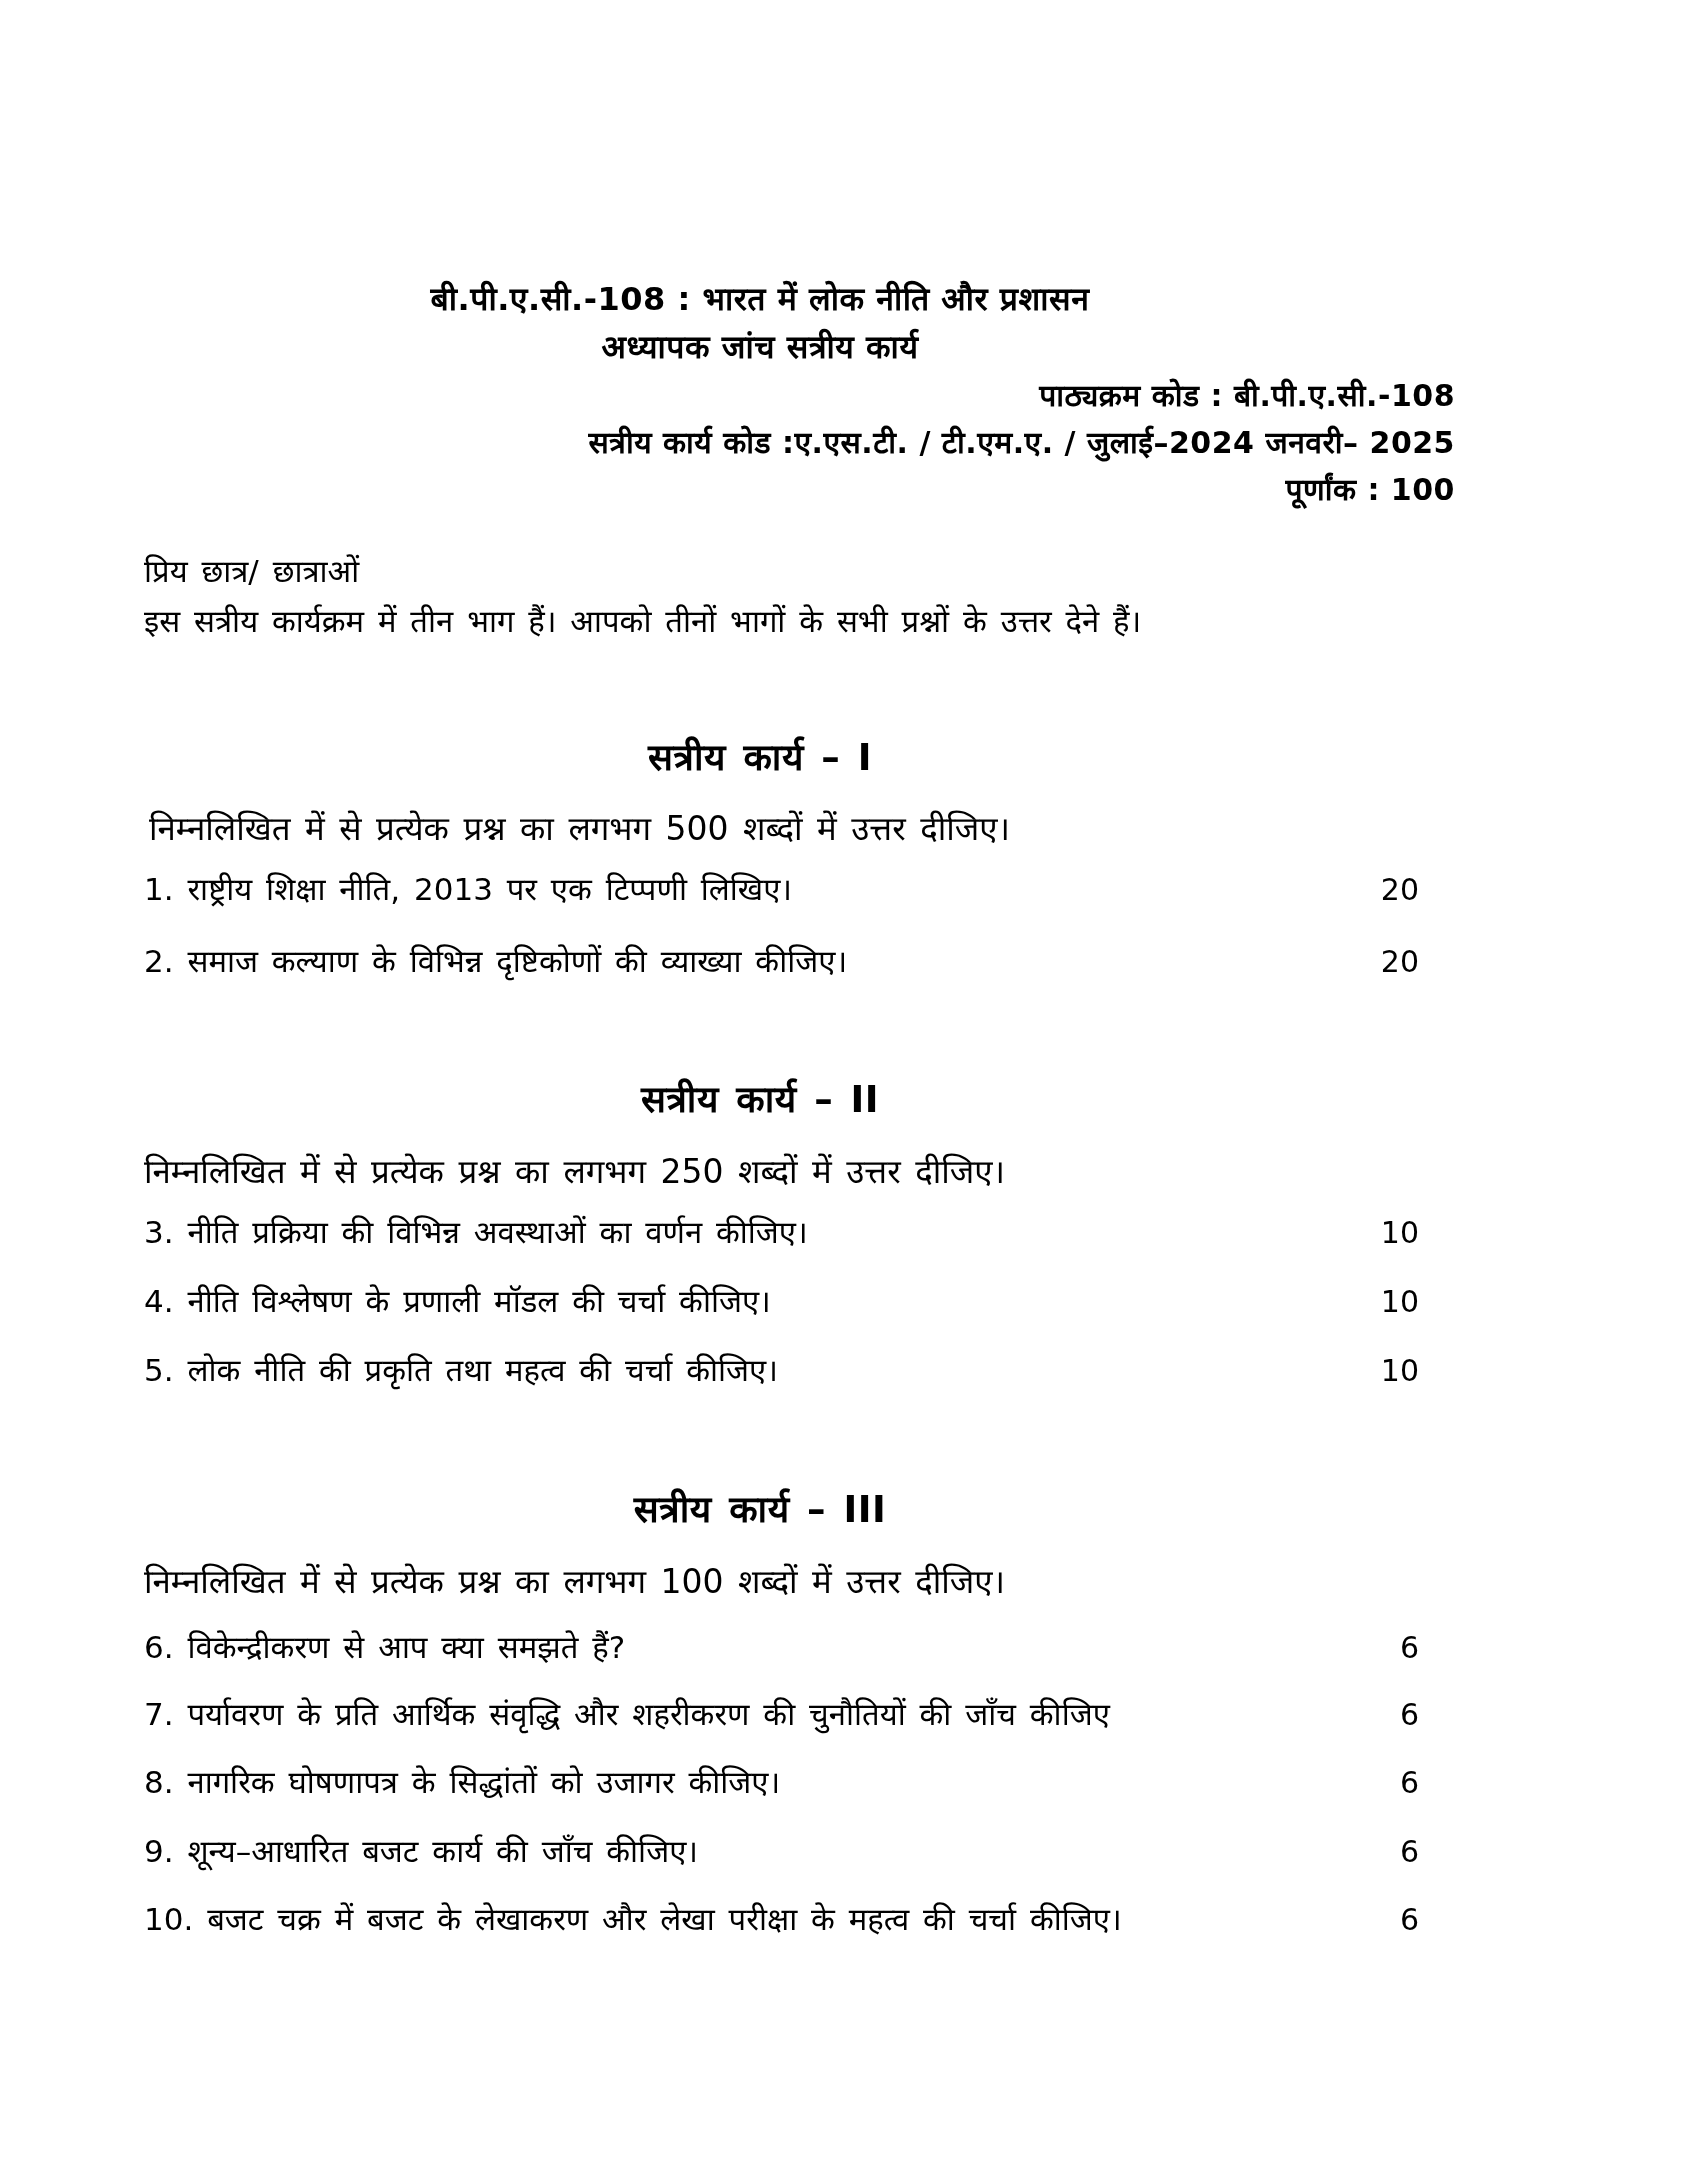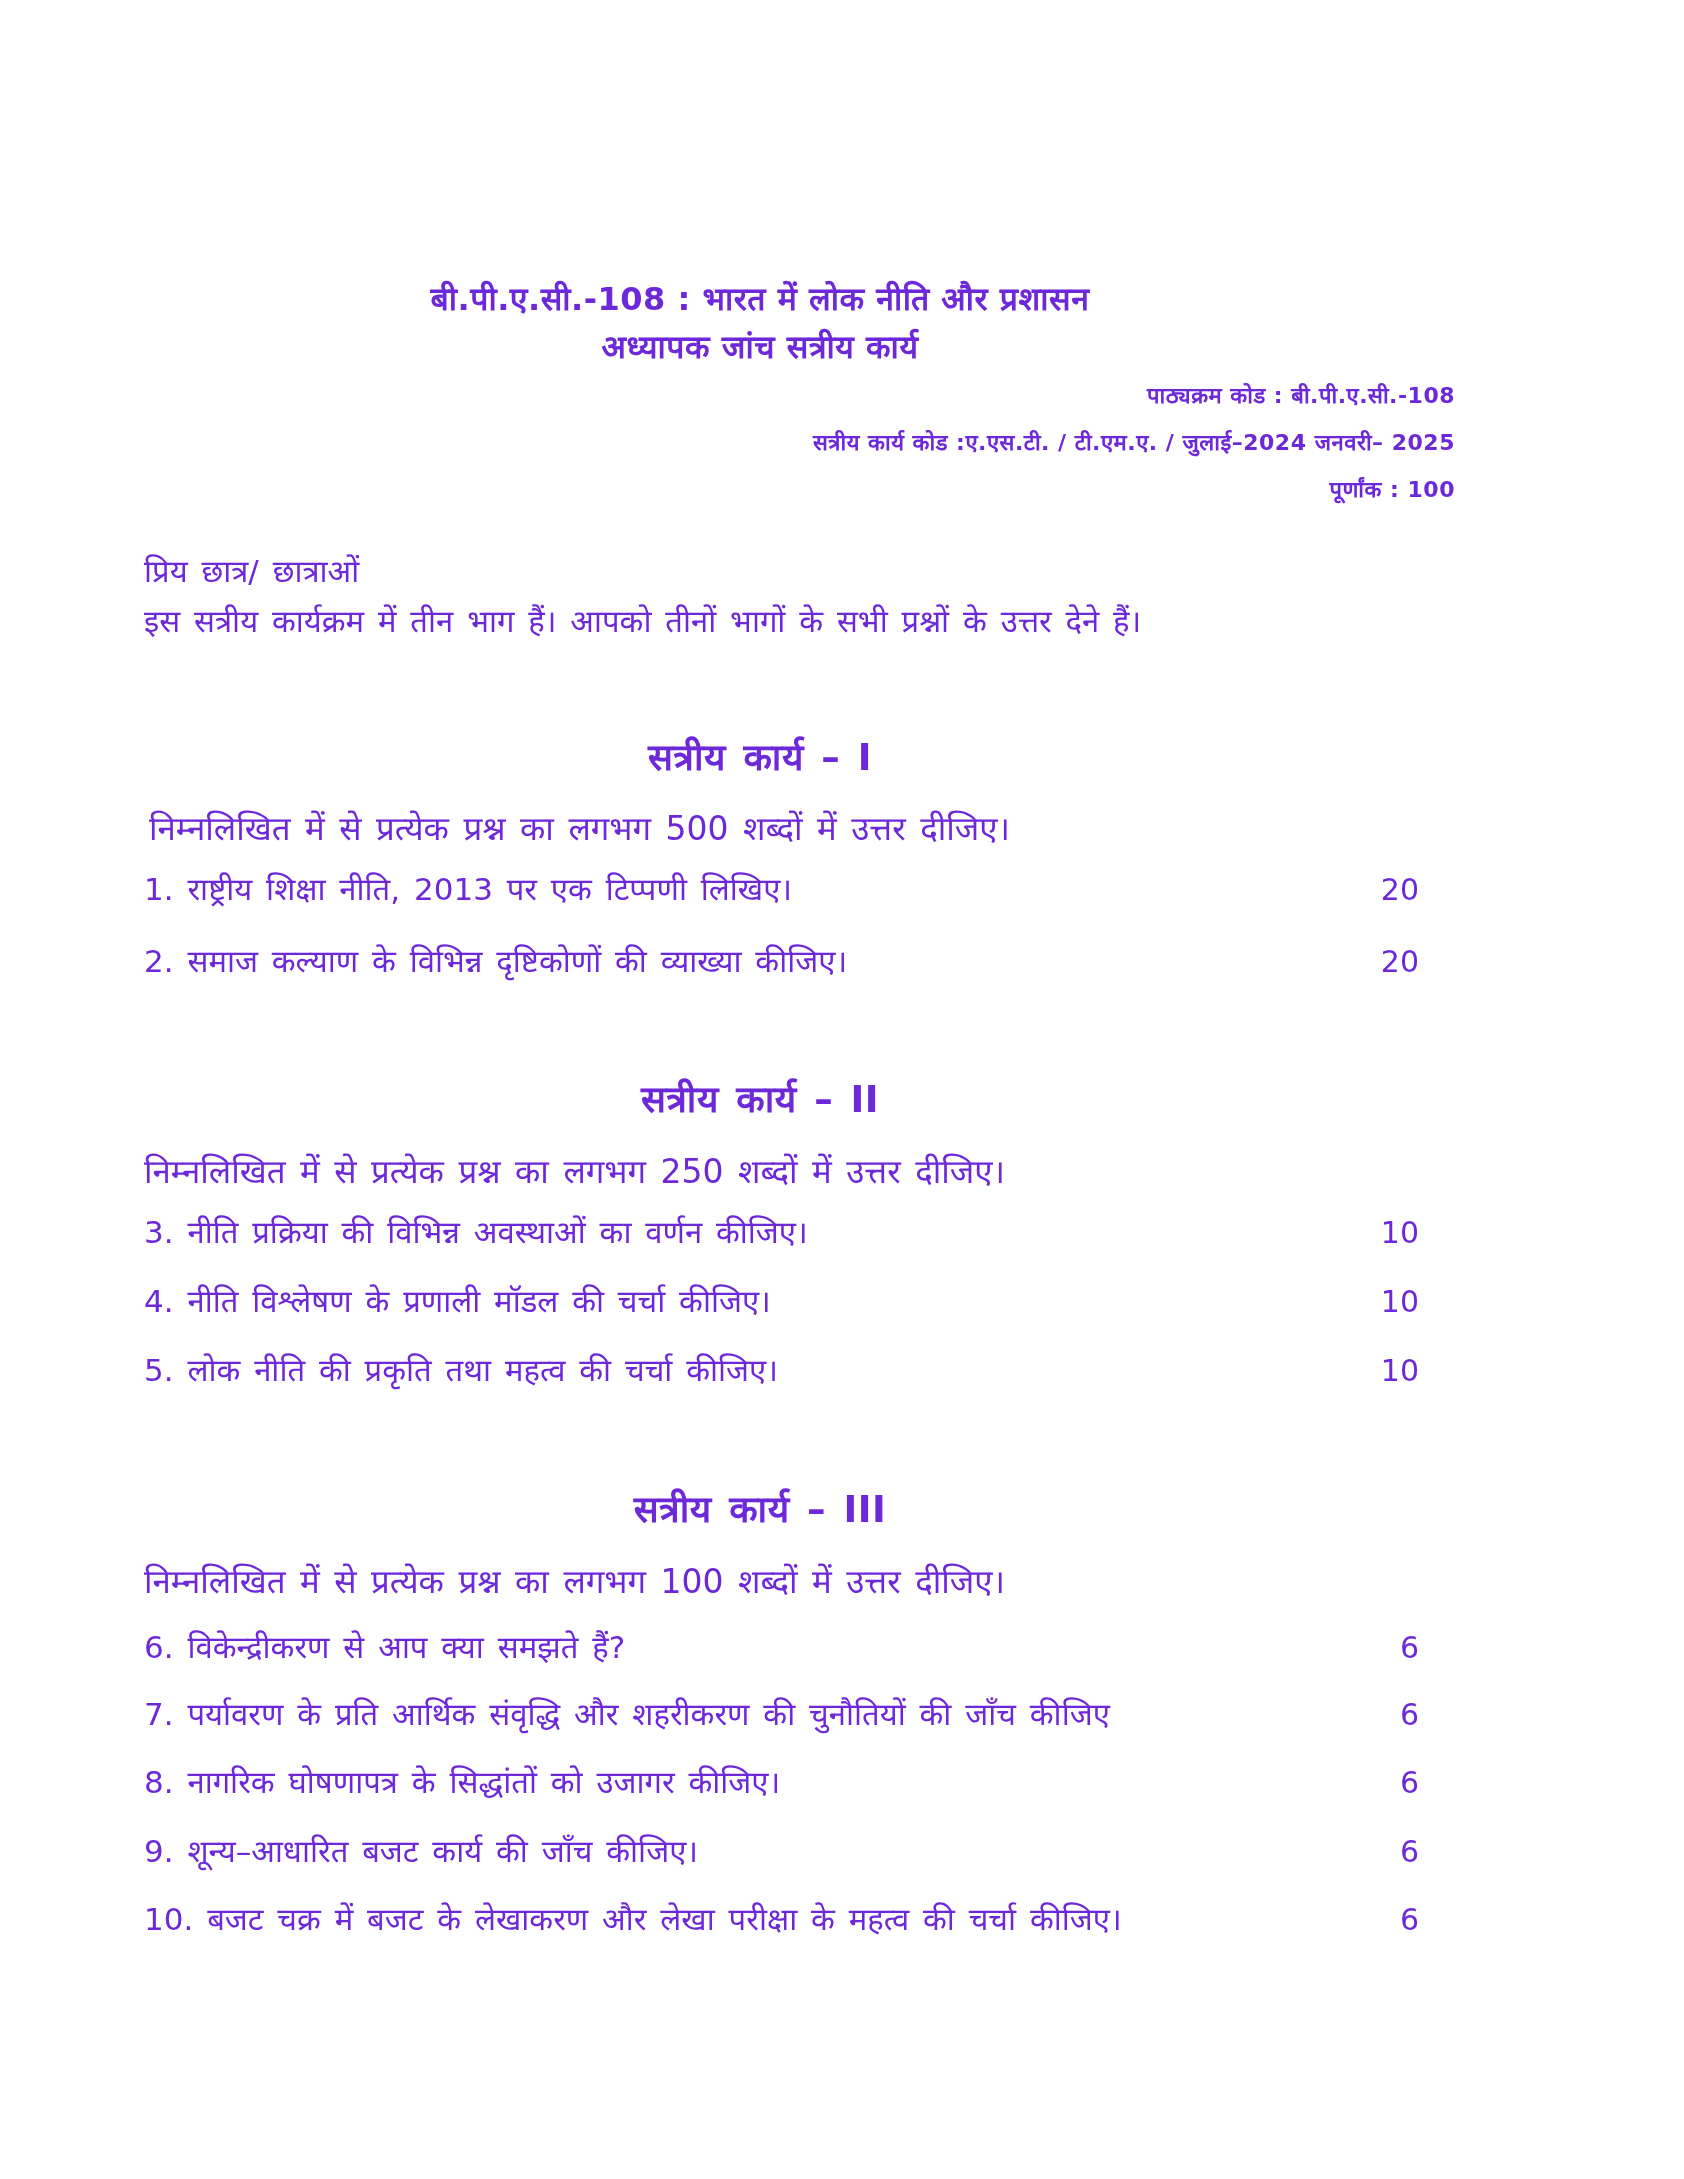--- a/index.html
+++ b/index.html
@@ -2,37 +2,37 @@
 <html lang="hi"><head>
 <meta charset="utf-8">
 <style>
   * { margin: 0; padding: 0; box-sizing: border-box; }
   html, body { background: #ffffff; }
   .page {
     position: relative;
     width: 1684px;
     height: 2179px;
     background: #ffffff;
-    color: #6d28d9;
+    color: #000000;
     font-family: "DejaVu Sans", sans-serif;
     overflow: hidden;
   }
   .abs { position: absolute; }
 
   .doc-header-center {
     top: 275px; left: 89px; width: 1342px;
     text-align: center;
     font-size: 32px; line-height: 48px;
     font-weight: 700;
     letter-spacing: 0.5px;
   }
   .doc-header-right {
     top: 372px; right: 229px;
     text-align: right;
-    font-size: 22px; line-height: 47px;
+    font-size: 30px; line-height: 47px;
     font-weight: 700;
     letter-spacing: 0.5px;
   }
   .greeting-block {
     top: 546px; left: 144px; width: 1287px;
     font-size: 31px; line-height: 50px;
     word-spacing: 4px;
   }
   .section-heading {
     left: 89px; width: 1342px;

